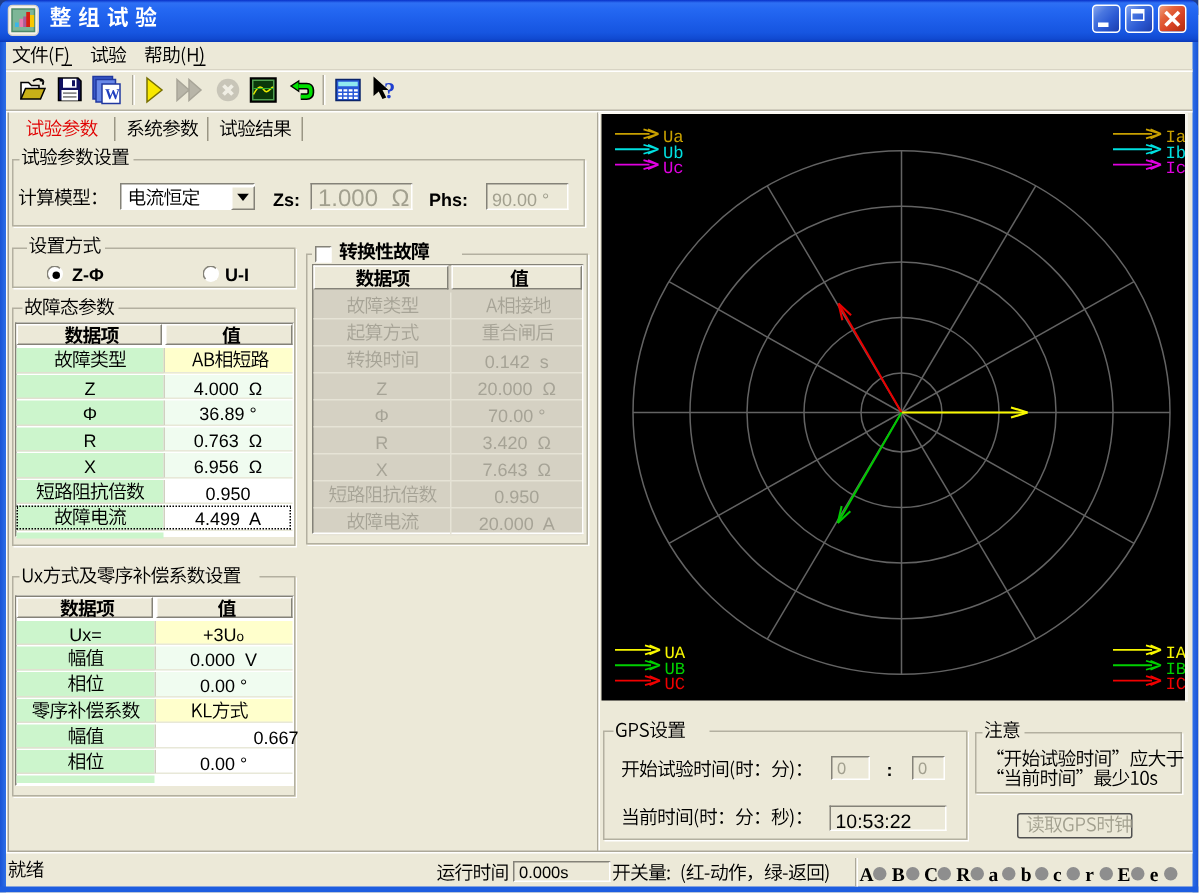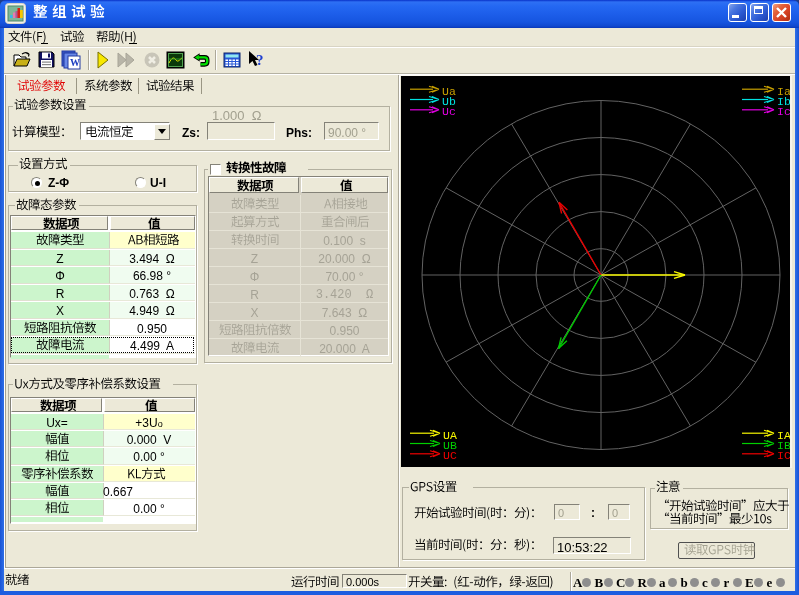--- a/index.html
+++ b/index.html
@@ -309,21 +309,21 @@
       <use href="#g30" x="24.0"></use>
       <use href="#g31" x="36.0"></use>
     </g>
   </svg>
 <div style="position:absolute;left:154px;top:124px;width:16px;height:16px;background:#ece9d8;border:1px solid;border-color:#fff #848278 #848278 #fff"></div>
 <svg style="position:absolute;left:158px;top:129px" width="9" height="6">
     <path d="M0 0 H8 L4 5 Z" fill="#000"></path>
   </svg>
 <div style="position:absolute;left:182px;top:126px;font-family:'Liberation Sans',sans-serif;font-size:12px;font-weight:bold;color:#000;white-space:pre;letter-spacing:normal;line-height:14px">Zs:</div>
 <div style="position:absolute;left:207px;top:122px;width:68px;height:18px;background:#ece9d8;border-top:1px solid #848278;border-left:1px solid #848278;border-bottom:1px solid #fff;border-right:1px solid #fff"></div>
-<div style="position:absolute;left:212px;top:109px;font-family:'Liberation Sans',sans-serif;font-size:13px;font-weight:normal;color:#a2a08f;white-space:pre;letter-spacing:normal;line-height:14px">1.000  Ω</div>
+<div style="position:absolute;left:212px;top:126px;font-family:'Liberation Sans',sans-serif;font-size:16px;font-weight:normal;color:#a2a08f;white-space:pre;letter-spacing:normal;line-height:14px">1.000  Ω</div>
 <div style="position:absolute;left:286px;top:126px;font-family:'Liberation Sans',sans-serif;font-size:12px;font-weight:bold;color:#000;white-space:pre;letter-spacing:normal;line-height:14px">Phs:</div>
 <div style="position:absolute;left:324px;top:122px;width:55px;height:18px;background:#ece9d8;border-top:1px solid #848278;border-left:1px solid #848278;border-bottom:1px solid #fff;border-right:1px solid #fff"></div>
 <div style="position:absolute;left:328px;top:126px;font-family:'Liberation Sans',sans-serif;font-size:12px;font-weight:normal;color:#a2a08f;white-space:pre;letter-spacing:normal;line-height:14px">90.00 °</div>
 <div style="position:absolute;left:8px;top:165px;width:189px;height:27px;border:1px solid #b3b0a0;box-shadow:1px 1px 0 #fff"></div>
 <div style="position:absolute;left:18px;top:158px;width:52px;height:13px;background:#ece9d8"></div>
 <svg style="position:absolute;left:19px;top:158px;overflow:visible;" width="50" height="16">
     <g fill="#000" transform="translate(0,10.2) scale(1.0000)">
       <use href="#g21" x="0.0"></use>
       <use href="#g22" x="12.0"></use>
       <use href="#g32" x="24.0"></use>
@@ -376,33 +376,33 @@
       <use href="#g42" x="0.0"></use>
       <use href="#g43" x="7.2"></use>
       <use href="#g44" x="15.0"></use>
       <use href="#g45" x="27.0"></use>
       <use href="#g46" x="39.0"></use>
     </g>
   </svg>
 <div style="position:absolute;left:11px;top:249.5px;width:98px;height:16.5px;background:#ccf5cc;border-bottom:1px solid #e0e0d0"></div>
 <div style="position:absolute;left:109px;top:249.5px;width:86px;height:16.5px;background:#f0fcf0;border-bottom:1px solid #e8e8d8;border-left:1px solid #d0d0c0"></div>
 <div style="position:absolute;left:11px;top:251.5px;width:98px;text-align:center;font-family:'Liberation Sans', sans-serif;font-size:12px;color:#000">Z</div>
-<div style="position:absolute;left:109px;top:251.5px;width:86px;text-align:center;font-family:'Liberation Sans', sans-serif;font-size:12px;color:#000;white-space:pre">3.494  Ω</div>
+<div style="position:absolute;left:109px;top:251.5px;width:86px;text-align:center;font-family:'Liberation Sans', sans-serif;font-size:12px;color:#000;white-space:pre">4.000  Ω</div>
 <div style="position:absolute;left:11px;top:267.0px;width:98px;height:16.5px;background:#ccf5cc;border-bottom:1px solid #e0e0d0"></div>
 <div style="position:absolute;left:109px;top:267.0px;width:86px;height:16.5px;background:#f0fcf0;border-bottom:1px solid #e8e8d8;border-left:1px solid #d0d0c0"></div>
 <div style="position:absolute;left:11px;top:269.0px;width:98px;text-align:center;font-family:'Liberation Sans', sans-serif;font-size:12px;color:#000">Φ</div>
-<div style="position:absolute;left:109px;top:269.0px;width:86px;text-align:center;font-family:'Liberation Sans', sans-serif;font-size:12px;color:#000;white-space:pre">66.98 °</div>
+<div style="position:absolute;left:109px;top:269.0px;width:86px;text-align:center;font-family:'Liberation Sans', sans-serif;font-size:12px;color:#000;white-space:pre">36.89 °</div>
 <div style="position:absolute;left:11px;top:284.5px;width:98px;height:16.5px;background:#ccf5cc;border-bottom:1px solid #e0e0d0"></div>
 <div style="position:absolute;left:109px;top:284.5px;width:86px;height:16.5px;background:#f0fcf0;border-bottom:1px solid #e8e8d8;border-left:1px solid #d0d0c0"></div>
 <div style="position:absolute;left:11px;top:286.5px;width:98px;text-align:center;font-family:'Liberation Sans', sans-serif;font-size:12px;color:#000">R</div>
 <div style="position:absolute;left:109px;top:286.5px;width:86px;text-align:center;font-family:'Liberation Sans', sans-serif;font-size:12px;color:#000;white-space:pre">0.763  Ω</div>
 <div style="position:absolute;left:11px;top:302.0px;width:98px;height:16.5px;background:#ccf5cc;border-bottom:1px solid #e0e0d0"></div>
 <div style="position:absolute;left:109px;top:302.0px;width:86px;height:16.5px;background:#f0fcf0;border-bottom:1px solid #e8e8d8;border-left:1px solid #d0d0c0"></div>
 <div style="position:absolute;left:11px;top:304.0px;width:98px;text-align:center;font-family:'Liberation Sans', sans-serif;font-size:12px;color:#000">X</div>
-<div style="position:absolute;left:109px;top:304.0px;width:86px;text-align:center;font-family:'Liberation Sans', sans-serif;font-size:12px;color:#000;white-space:pre">4.949  Ω</div>
+<div style="position:absolute;left:109px;top:304.0px;width:86px;text-align:center;font-family:'Liberation Sans', sans-serif;font-size:12px;color:#000;white-space:pre">6.956  Ω</div>
 <div style="position:absolute;left:11px;top:319.5px;width:98px;height:16.5px;background:#ccf5cc;border-bottom:1px solid #e0e0d0"></div>
 <div style="position:absolute;left:109px;top:319.5px;width:86px;height:16.5px;background:#fff;border-bottom:1px solid #e8e8d8;border-left:1px solid #d0d0c0"></div>
 <svg style="position:absolute;left:24.0px;top:321.5px;overflow:visible;" width="74" height="16">
     <g fill="#000" transform="translate(0,10.2) scale(1.0000)">
       <use href="#g45" x="0.0"></use>
       <use href="#g46" x="12.0"></use>
       <use href="#g47" x="24.0"></use>
       <use href="#g48" x="36.0"></use>
       <use href="#g49" x="48.0"></use>
       <use href="#g16" x="60.0"></use>
@@ -499,21 +499,21 @@
     </g>
   </svg>
 <div style="position:absolute;left:11px;top:482.8px;width:92px;height:16.2px;background:#ccf5cc;border-bottom:1px solid #e0e0d0"></div>
 <div style="position:absolute;left:103px;top:482.8px;width:92px;height:16.2px;background:#fff;border-bottom:1px solid #e8e8d8;border-left:1px solid #d0d0c0"></div>
 <svg style="position:absolute;left:45.0px;top:484.8px;overflow:visible;" width="26" height="16">
     <g fill="#000" transform="translate(0,10.2) scale(1.0000)">
       <use href="#g57" x="0.0"></use>
       <use href="#g58" x="12.0"></use>
     </g>
   </svg>
-<div style="position:absolute;left:103px;top:484.8px;width:96px;text-align:left;font-family:'Liberation Sans', sans-serif;font-size:12px;color:#000;white-space:pre">0.667</div>
+<div style="position:absolute;left:103px;top:484.8px;width:96px;text-align:right;font-family:'Liberation Sans', sans-serif;font-size:12px;color:#000;white-space:pre">0.667</div>
 <div style="position:absolute;left:11px;top:500.0px;width:92px;height:16.2px;background:#ccf5cc;border-bottom:1px solid #e0e0d0"></div>
 <div style="position:absolute;left:103px;top:500.0px;width:92px;height:16.2px;background:#fff;border-bottom:1px solid #e8e8d8;border-left:1px solid #d0d0c0"></div>
 <svg style="position:absolute;left:45.0px;top:502.0px;overflow:visible;" width="26" height="16">
     <g fill="#000" transform="translate(0,10.2) scale(1.0000)">
       <use href="#g44" x="0.0"></use>
       <use href="#g59" x="12.0"></use>
     </g>
   </svg>
 <div style="position:absolute;left:103px;top:502.0px;width:92px;text-align:center;font-family:'Liberation Sans', sans-serif;font-size:12px;color:#000;white-space:pre">0.00 °</div>
 <div style="position:absolute;left:11px;top:517.2px;width:92px;height:5px;background:#ccf5cc"></div>
@@ -583,33 +583,33 @@
 <div style="position:absolute;left:209px;top:248.0px;width:179px;height:1px;background:#e6e3d6"></div>
 <div style="position:absolute;left:300px;top:231.0px;width:1px;height:18.0px;background:#e6e3d6"></div>
 <svg style="position:absolute;left:230.5px;top:234.0px;overflow:visible;" width="50" height="16">
     <g fill="#a6a396" transform="translate(0,10.2) scale(1.0000)">
       <use href="#g74" x="0.0"></use>
       <use href="#g75" x="12.0"></use>
       <use href="#g76" x="24.0"></use>
       <use href="#g77" x="36.0"></use>
     </g>
   </svg>
-<div style="position:absolute;left:301px;top:234.0px;width:87px;text-align:center;font-family:'Liberation Sans', sans-serif;font-size:12px;color:#a6a396;white-space:pre">0.100  s</div>
+<div style="position:absolute;left:301px;top:234.0px;width:87px;text-align:center;font-family:'Liberation Sans', sans-serif;font-size:12px;color:#a6a396;white-space:pre">0.142  s</div>
 <div style="position:absolute;left:209px;top:266.0px;width:179px;height:1px;background:#e6e3d6"></div>
 <div style="position:absolute;left:300px;top:249.0px;width:1px;height:18.0px;background:#e6e3d6"></div>
 <div style="position:absolute;left:209px;top:252.0px;width:91px;text-align:center;font-family:'Liberation Sans', sans-serif;font-size:12px;color:#a6a396">Z</div>
 <div style="position:absolute;left:301px;top:252.0px;width:87px;text-align:center;font-family:'Liberation Sans', sans-serif;font-size:12px;color:#a6a396;white-space:pre">20.000  Ω</div>
 <div style="position:absolute;left:209px;top:284.0px;width:179px;height:1px;background:#e6e3d6"></div>
 <div style="position:absolute;left:300px;top:267.0px;width:1px;height:18.0px;background:#e6e3d6"></div>
 <div style="position:absolute;left:209px;top:270.0px;width:91px;text-align:center;font-family:'Liberation Sans', sans-serif;font-size:12px;color:#a6a396">Φ</div>
 <div style="position:absolute;left:301px;top:270.0px;width:87px;text-align:center;font-family:'Liberation Sans', sans-serif;font-size:12px;color:#a6a396;white-space:pre">70.00 °</div>
 <div style="position:absolute;left:209px;top:302.0px;width:179px;height:1px;background:#e6e3d6"></div>
 <div style="position:absolute;left:300px;top:285.0px;width:1px;height:18.0px;background:#e6e3d6"></div>
 <div style="position:absolute;left:209px;top:288.0px;width:91px;text-align:center;font-family:'Liberation Sans', sans-serif;font-size:12px;color:#a6a396">R</div>
-<div style="position:absolute;left:301px;top:288.0px;width:87px;text-align:center;font-family:Liberation Mono, monospace;font-size:12px;color:#a6a396;white-space:pre">3.420  Ω</div>
+<div style="position:absolute;left:301px;top:288.0px;width:87px;text-align:center;font-family:Liberation Sans, sans-serif;font-size:12px;color:#a6a396;white-space:pre">3.420  Ω</div>
 <div style="position:absolute;left:209px;top:320.0px;width:179px;height:1px;background:#e6e3d6"></div>
 <div style="position:absolute;left:300px;top:303.0px;width:1px;height:18.0px;background:#e6e3d6"></div>
 <div style="position:absolute;left:209px;top:306.0px;width:91px;text-align:center;font-family:'Liberation Sans', sans-serif;font-size:12px;color:#a6a396">X</div>
 <div style="position:absolute;left:301px;top:306.0px;width:87px;text-align:center;font-family:'Liberation Sans', sans-serif;font-size:12px;color:#a6a396;white-space:pre">7.643  Ω</div>
 <div style="position:absolute;left:209px;top:338.0px;width:179px;height:1px;background:#e6e3d6"></div>
 <div style="position:absolute;left:300px;top:321.0px;width:1px;height:18.0px;background:#e6e3d6"></div>
 <svg style="position:absolute;left:218.5px;top:324.0px;overflow:visible;" width="74" height="16">
     <g fill="#a6a396" transform="translate(0,10.2) scale(1.0000)">
       <use href="#g45" x="0.0"></use>
       <use href="#g46" x="12.0"></use>

